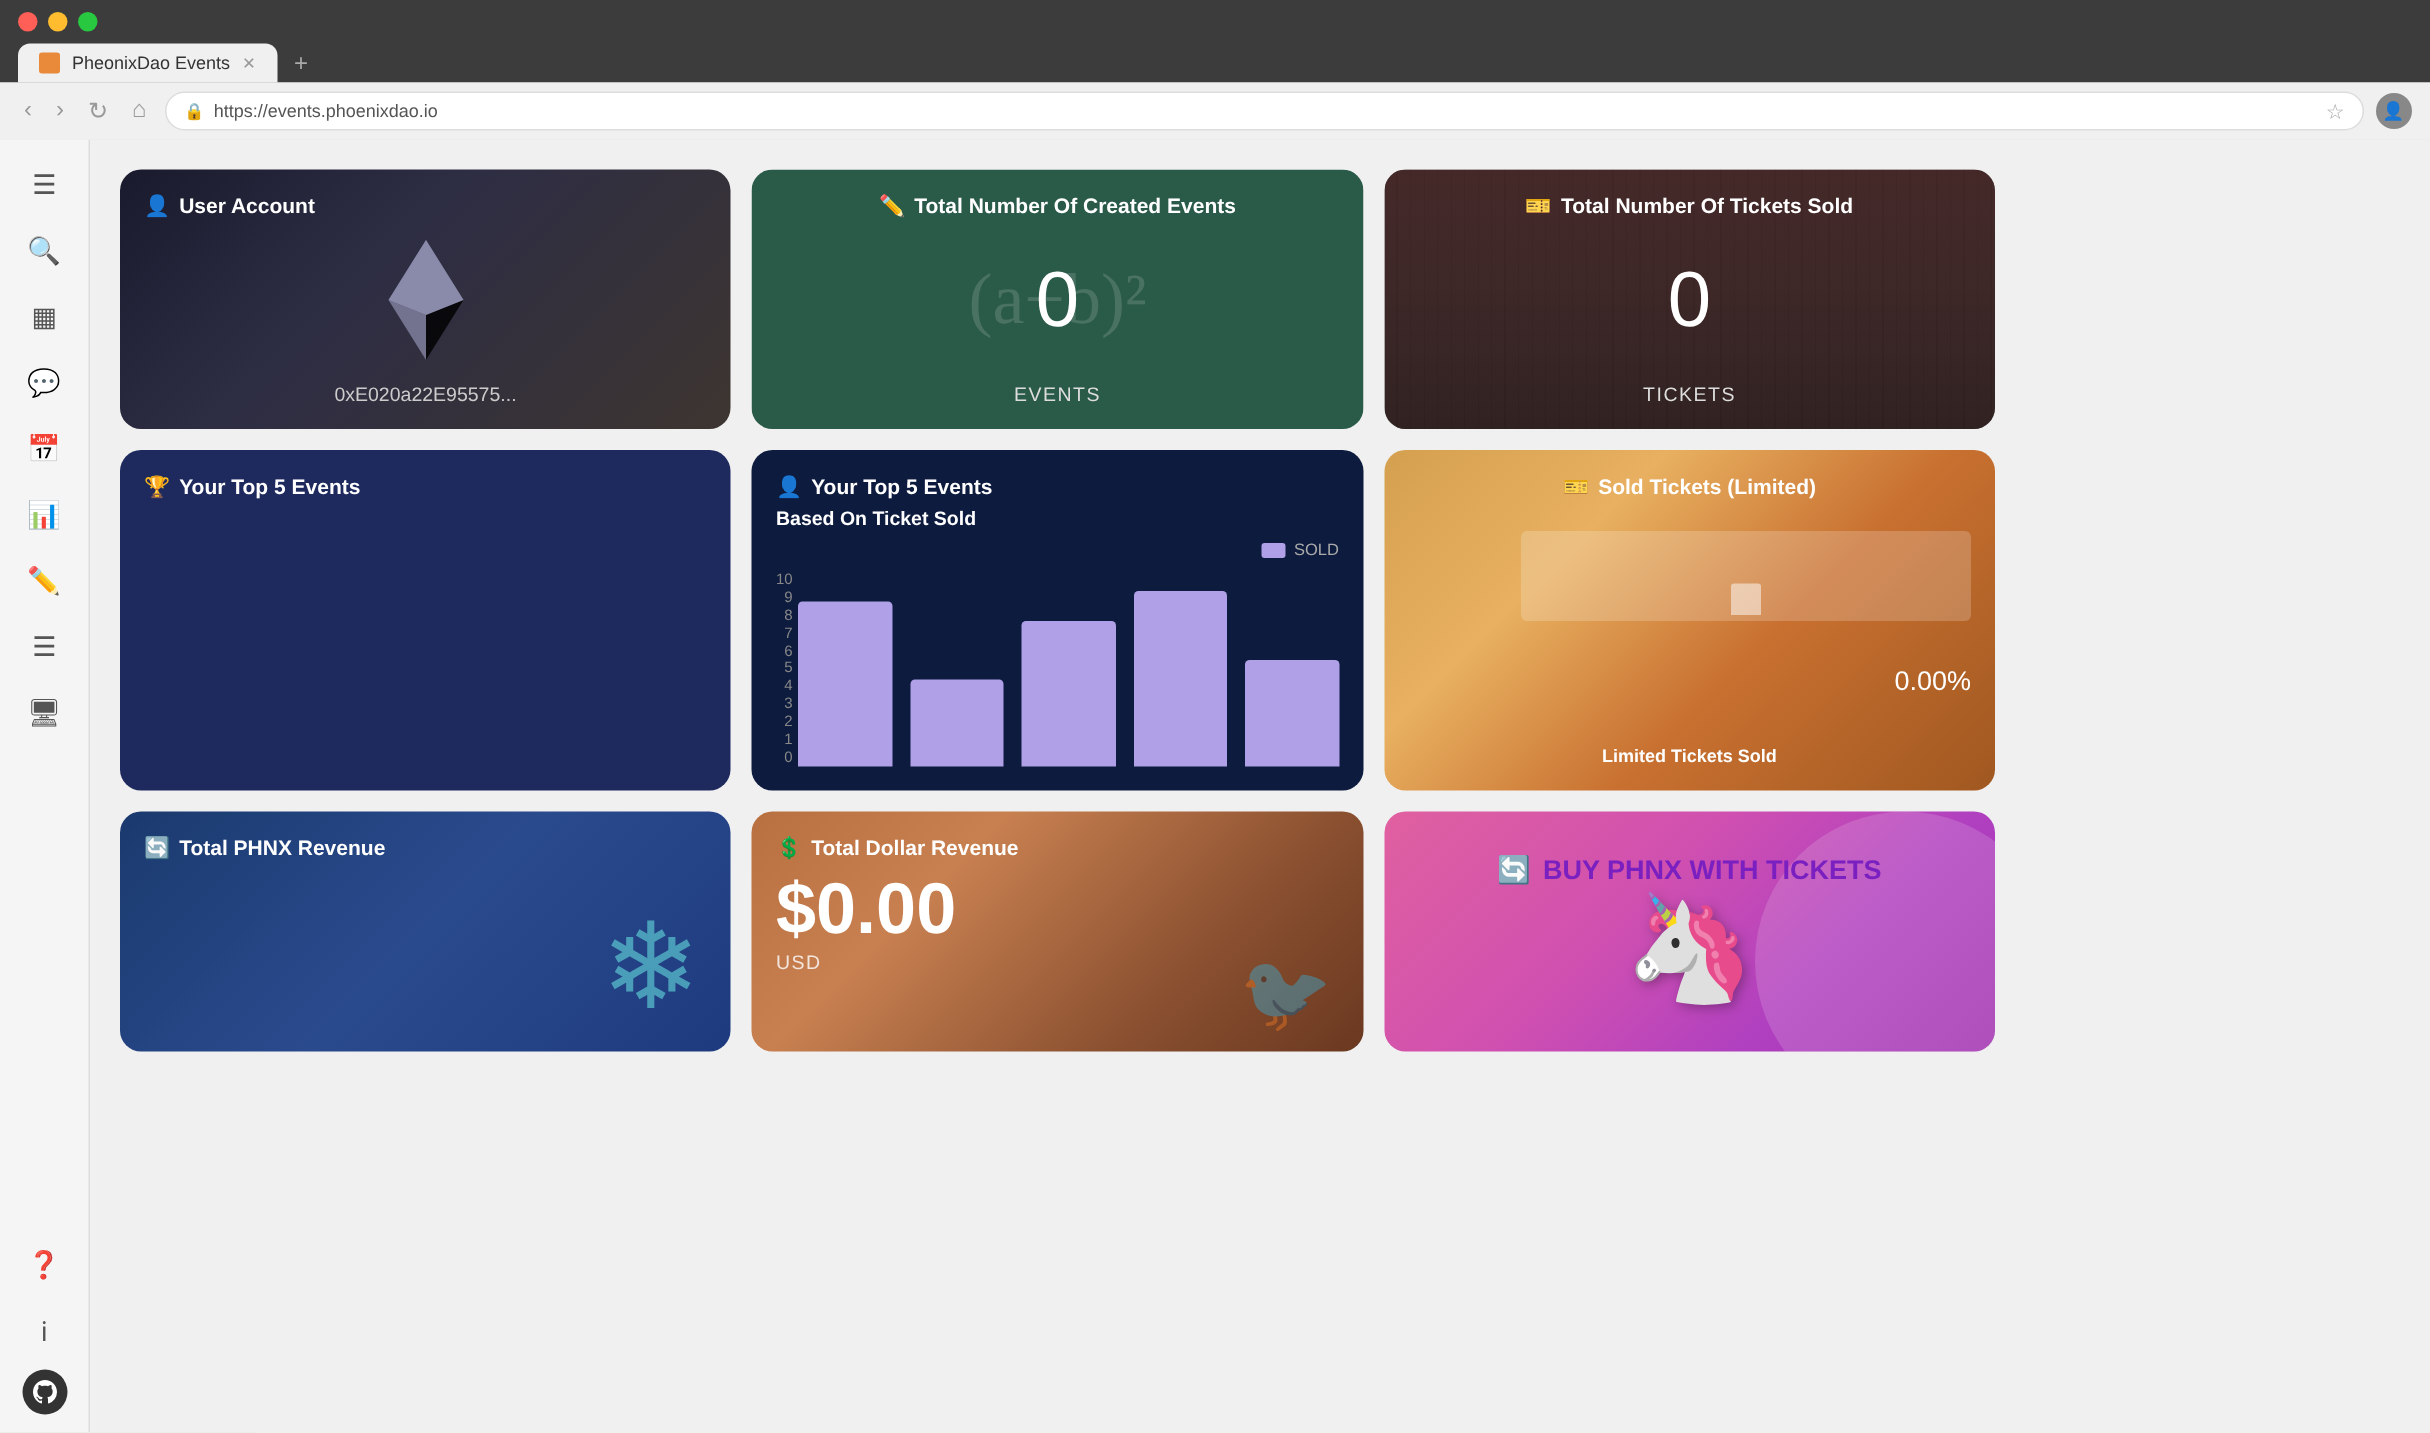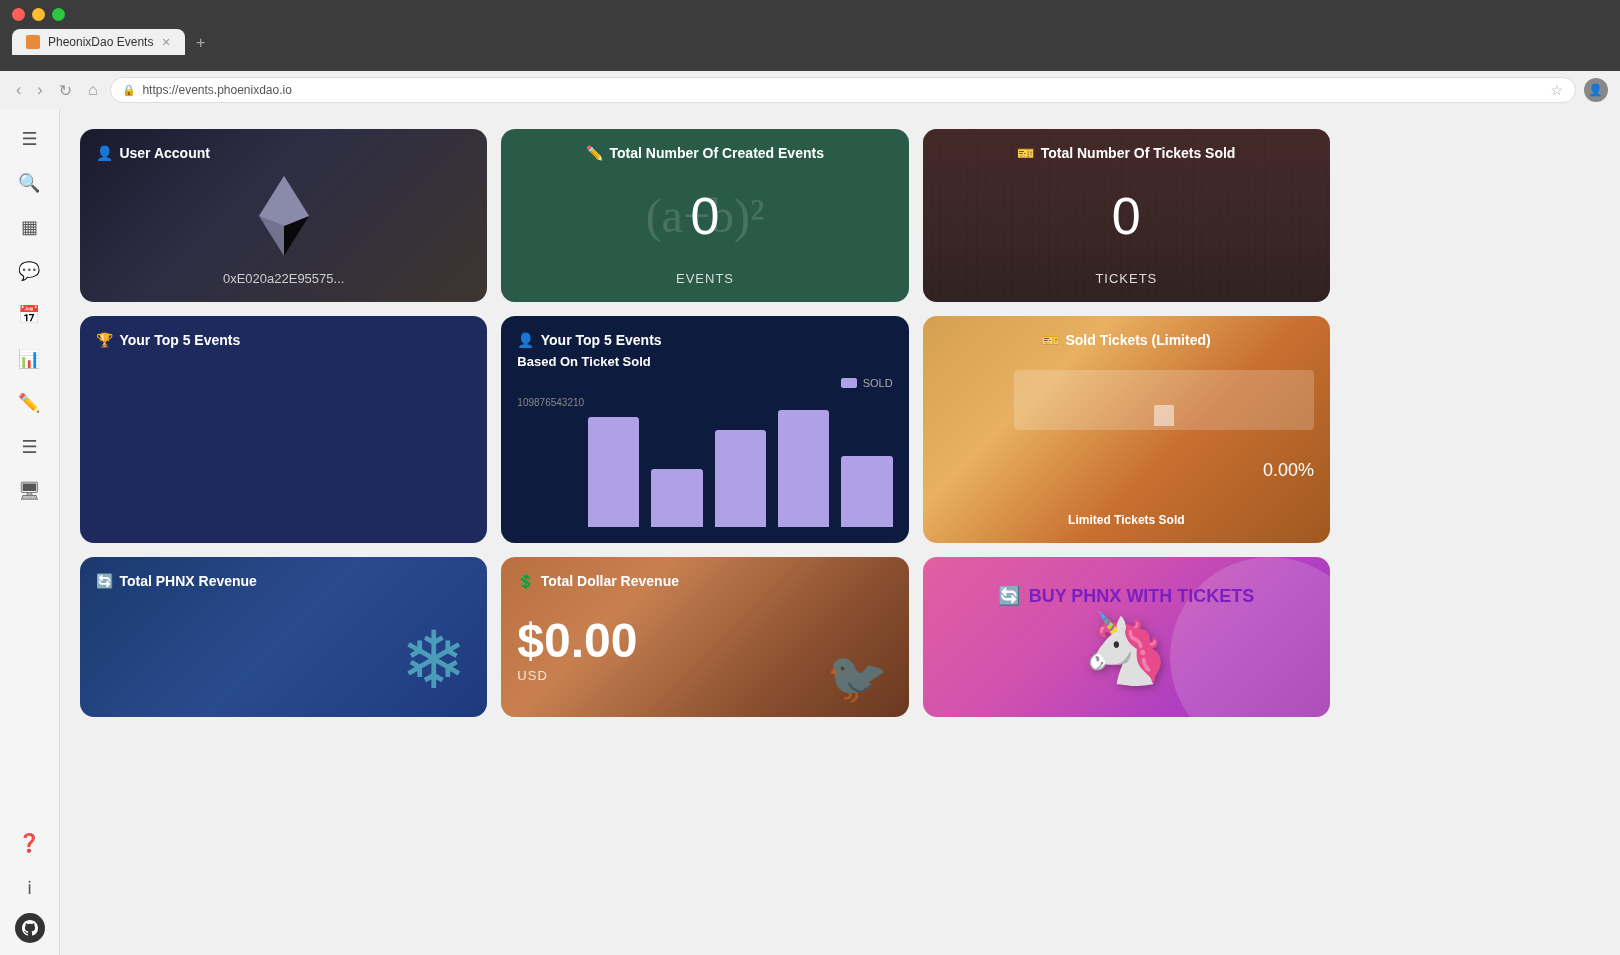--- a/index.html
+++ b/index.html
@@ -1,19 +1,19 @@
 <!DOCTYPE html>
 <html><head>
   <meta charset="utf-8">
   <style>
     * { margin: 0; padding: 0; box-sizing: border-box; }
     body { font-family: -apple-system, BlinkMacSystemFont, 'Segoe UI', sans-serif; background: #e8e8e8; display: flex; flex-direction: column; height: 100vh; overflow: hidden; }
 
     
-    .browser-chrome { background: #3c3c3c; padding: 8px 12px 16px; display: flex; flex-direction: column; }
+    .browser-chrome { background: #3c3c3c; padding: 8px 12px 0; display: flex; flex-direction: column; }
     .browser-traffic { display: flex; gap: 7px; align-items: center; padding-bottom: 8px; }
     .traffic-btn { width: 13px; height: 13px; border-radius: 50%; }
     .traffic-close { background: #ff5f57; }
     .traffic-min { background: #febc2e; }
     .traffic-max { background: #28c840; }
     .browser-tabs { display: flex; align-items: flex-end; gap: 4px; }
     .browser-tab { background: #f0f0f0; border-radius: 8px 8px 0 0; padding: 6px 14px; font-size: 12px; color: #333; display: flex; align-items: center; gap: 8px; min-width: 160px; }
     .browser-tab-icon { width: 14px; height: 14px; background: #e88a3a; border-radius: 2px; flex-shrink: 0; }
     .tab-close { margin-left: auto; color: #999; font-size: 11px; cursor: pointer; }
     .tab-new { background: transparent; border-radius: 50%; width: 24px; height: 24px; display: flex; align-items: center; justify-content: center; color: #aaa; font-size: 16px; }
@@ -69,21 +69,21 @@
     .card-top5-list .card-title { font-size: 14px; font-weight: 600; display: flex; align-items: center; gap: 6px; margin-bottom: 12px; }
     .empty-state { flex: 1; display: flex; flex-direction: column; align-items: center; justify-content: center; gap: 8px; }
     .empty-title { font-size: 16px; font-weight: 700; }
     .empty-link { color: #4a9eff; font-size: 14px; cursor: pointer; }
 
     
     .chart-title-row { font-size: 14px; font-weight: 600; display: flex; align-items: center; gap: 6px; margin-bottom: 6px; }
     .chart-subtitle { font-size: 13px; font-weight: 700; text-align: left; margin-bottom: 8px; }
     .chart-legend { display: flex; align-items: center; gap: 6px; font-size: 11px; color: #aaa; justify-content: flex-end; margin-bottom: 8px; }
     .legend-dot { width: 16px; height: 10px; background: #b0a0e8; border-radius: 2px; }
-    .chart-y-axis { display: flex; flex-direction: row; justify-content: space-between; height: 130px; margin-right: 4px; font-size: 10px; color: #888; text-align: right; }
+    .chart-y-axis { display: flex; flex-direction: column; justify-content: space-between; height: 130px; margin-right: 4px; font-size: 10px; color: #888; text-align: right; }
     .bar-chart-inner { display: flex; align-items: flex-end; gap: 12px; flex: 1; height: 100%; }
     .bar { background: #b0a0e8; border-radius: 3px 3px 0 0; flex: 1; }
     .chart-area { display: flex; }
 
     
     .card-sold-limited { display: flex; flex-direction: column; padding: 16px; color: white; position: relative; overflow: hidden; }
     .gradient-gold { background: linear-gradient(135deg, #d4a050 0%, #e8b060 30%, #c87030 60%, #a05820 100%); }
     .sold-percent { font-size: 18px; font-weight: 400; text-align: center; margin: 20px 0 10px; }
     .sold-label { font-size: 16px; font-weight: 700; text-align: center; margin-top: auto; }
 
@@ -274,21 +274,21 @@
           <span>Total PHNX Revenue</span>
         </div>
         <div class="snowflake">❄</div>
       </div>
 
       <div class="card card-dollar gradient-brown">
         <div class="revenue-title">
           <span>💲</span>
           <span>Total Dollar Revenue</span>
         </div>
-        <div style="flex:1;display:flex;flex-direction:column;justify-content:center;">
+        <div style="flex:1;display:flex;flex-direction:column;">
           <div class="revenue-amount" style="color:white;">$0.00</div>
           <div class="revenue-unit">USD</div>
         </div>
         <div class="bird">🐦</div>
       </div>
 
       <div class="card card-uniswap gradient-pink">
         <div class="uniswap-bg-circle"></div>
         <div class="uniswap-title">
           <span>🔄</span>

